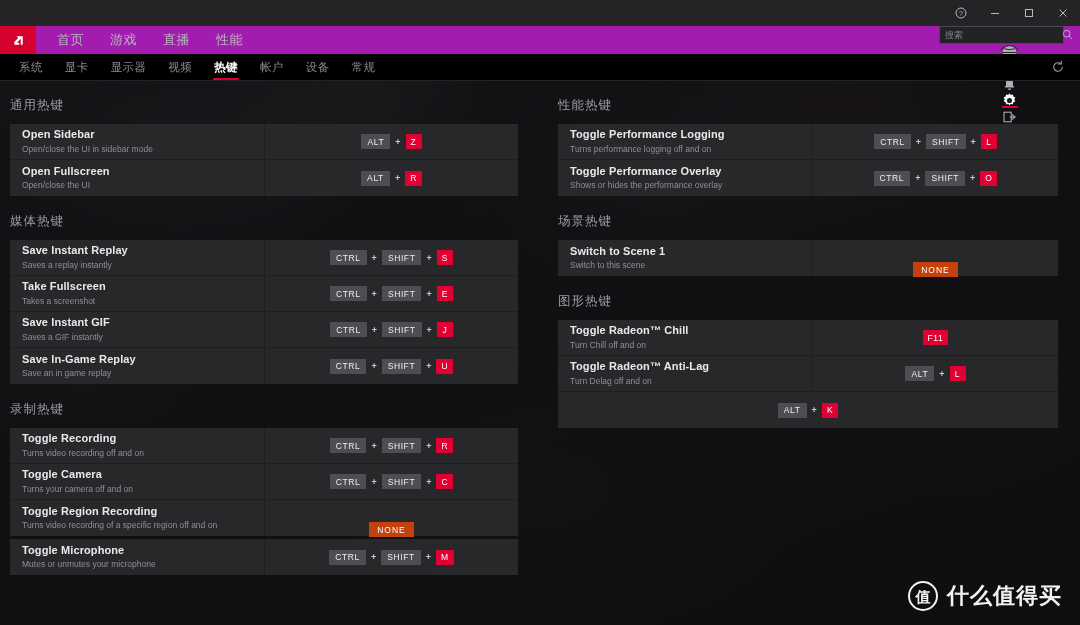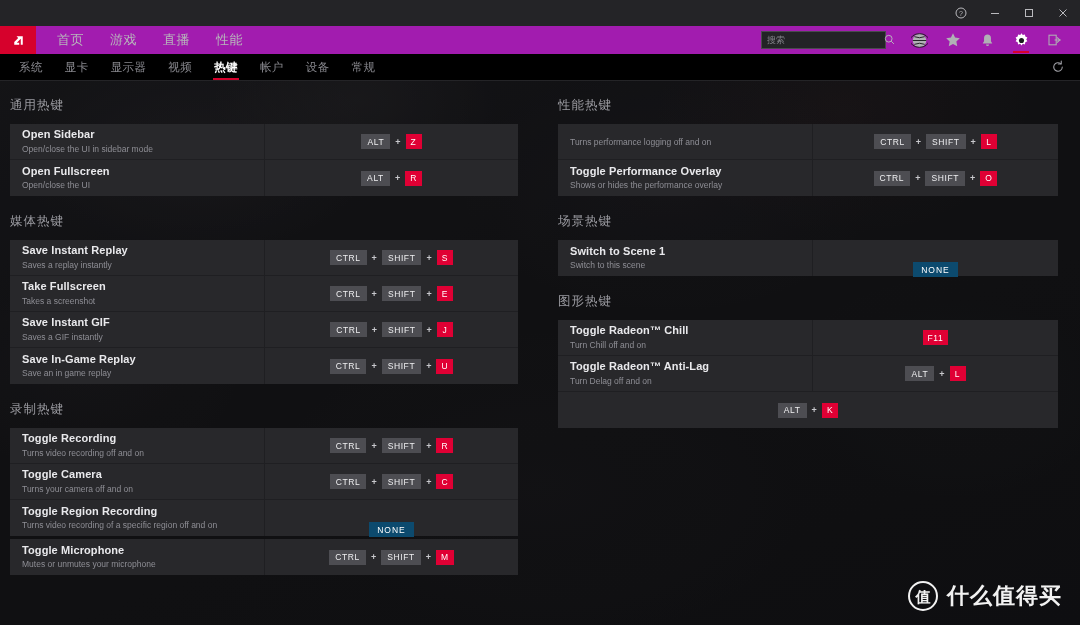--- a/index.html
+++ b/index.html
@@ -51,21 +51,21 @@
   }
   .amd-logo {
     width:36px; background:#d6012c;
     display:flex; align-items:center; justify-content:center;
   }
   .nav-links { display:flex; align-items:center; gap:26px; padding-left:21px; }
   .nav-links a {
     color:#b7b7bb; font-size:13px; text-decoration:none; letter-spacing:.5px;
   }
   .nav-right {
-    margin-left:auto; display:flex; align-items:center; gap:0; padding-right:8px;
+    margin-left:auto; display:flex; align-items:center; gap:0; padding-right:0;flex-direction:column;
   }
   .searchbox {
     width:125px; height:18px; border:1px solid #4a4a4e; background:#232326;
     display:flex; align-items:center; padding:0 5px; margin-right:16px;
   }
   .searchbox input {
     flex:1; background:transparent; border:0; outline:none;
     color:#cfcfd2; font-size:9px; font-family:inherit;
   }
   .searchbox input::placeholder { color:#83838a; }
@@ -147,21 +147,21 @@
   .row-keys {
     flex:1; display:flex; align-items:center; justify-content:center; gap:5px;
   }
   .key {
     display:inline-flex; align-items:center; justify-content:center;
     min-width:26px; height:15px; padding:0 6px;
     background:#4d4d52; color:#f0f0f2;
     font-size:8.5px; font-weight:normal; letter-spacing:.6px;
   }
   .key.accent { background:#e00034; color:#fff; min-width:16px; padding:0 5px; }
-  .key.none { background:#0c4a6e; color:#fff; min-width:38px; padding:0 8px; letter-spacing:1px;margin-top:23px; }
+  .key.none { background:#c2410c; color:#fff; min-width:38px; padding:0 8px; letter-spacing:1px;margin-top:23px; }
   .plus { color:#c9c9cd; font-size:9px; font-weight:bold; }
 
   
   .watermark {
     position:absolute; right:18px; bottom:14px; z-index:9;
     display:flex; align-items:center; gap:9px;
     color:#f2f2f2;
   }
   .wm-badge {
     width:30px; height:30px; border-radius:50%;
@@ -419,20 +419,21 @@
               </div>
             </div>
           </div>
         </div>
       <div class="col right" id="col-right">
           <div class="section">
             <div class="section-title">性能热键</div>
             <div class="card">
               <div class="row">
                 <div class="row-info">
+                  <div class="row-title">Toggle Performance Logging</div>
                   <div class="row-sub">Turns performance logging off and on</div>
                 </div>
                 <div class="row-keys">
                   <span class="key">CTRL</span>
                   <span class="plus">+</span>
                   <span class="key">SHIFT</span>
                   <span class="plus">+</span>
                   <span class="key accent">L</span>
                 </div>
               </div>

